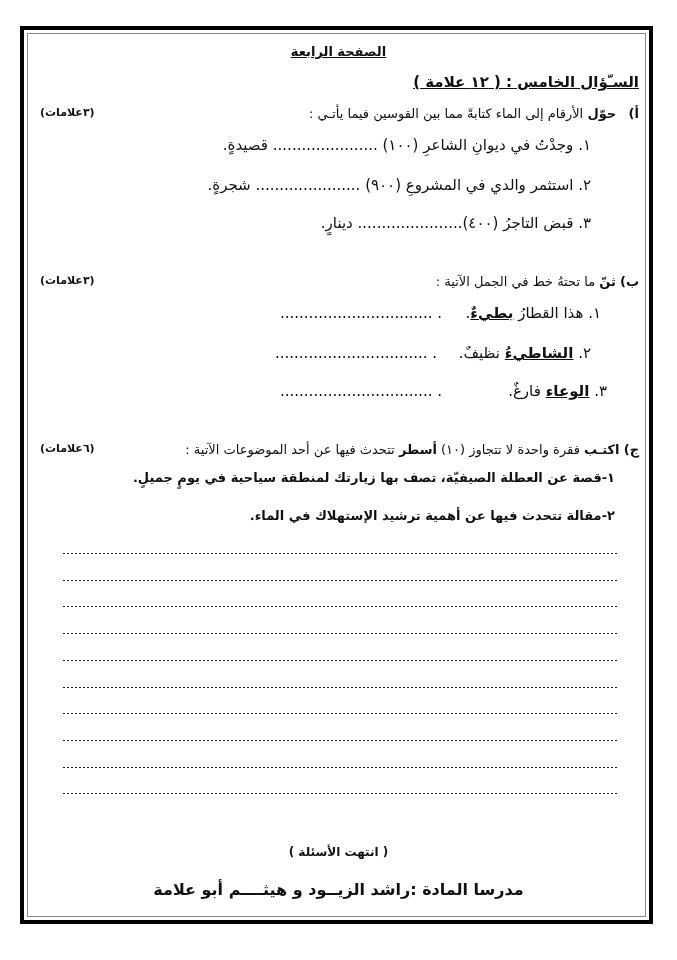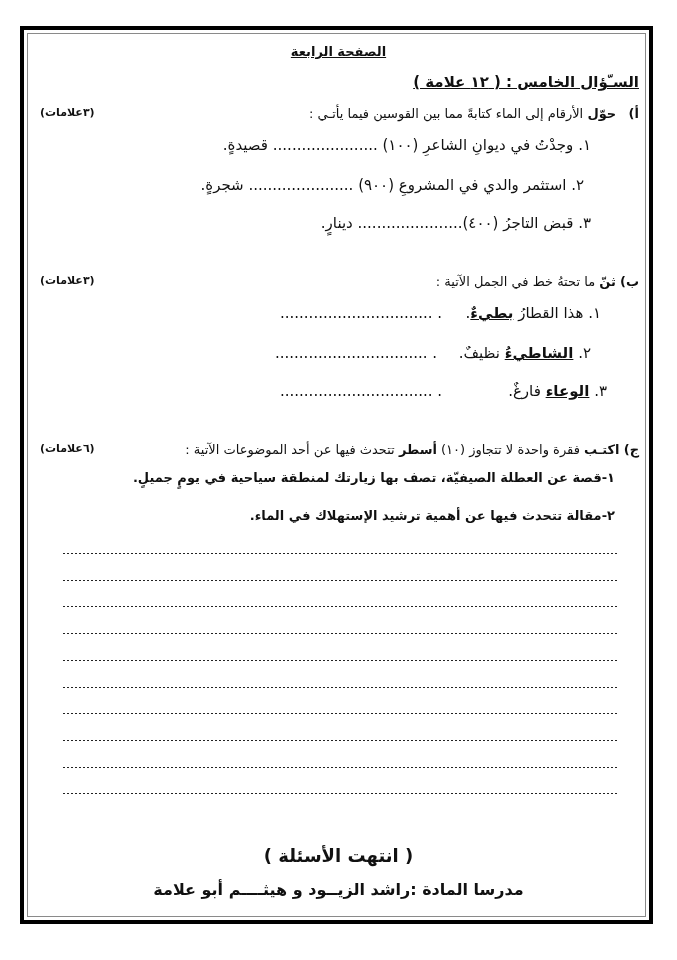--- a/index.html
+++ b/index.html
@@ -24,21 +24,21 @@
   .q-title { top: 73px; right: 38px; font-size: 15px; font-weight: bold; text-decoration: underline; }
   .marks { left: 40px; font-size: 11px; font-weight: bold; direction: rtl; }
   .sec-head { right: 38px; font-size: 13px; }
   .sec-head b { font-weight: bold; }
   .item { font-size: 15px; }
   .bold-item { font-size: 13px; font-weight: bold; }
   .ul { text-decoration: underline; font-weight: bold; }
   .dots { position: absolute; left: 62px; width: 555px; height: 3px;
     background-image: radial-gradient(circle, #222 0.9px, transparent 1.1px);
     background-size: 4px 3px; background-repeat: repeat-x; }
-  .end-note { top: 845px; left: 0; width: 677px; text-align: center; font-size: 18px; font-weight: bold; }
+  .end-note { top: 845px; left: 0; width: 677px; text-align: center; font-size: 12px; font-weight: bold; }
   .teachers { top: 880px; left: 0; width: 677px; text-align: center; font-size: 16px; font-weight: bold; }
 </style>
 </head>
 <body>
 
 <div class="frame">
     <div class="frame-inner"></div>
   </div>
 
 <div class="abs page-title"><span>الصفحة الرابعة</span></div>
@@ -52,21 +52,21 @@
 </div>
 <div class="abs marks" style="top:106px;">(٣علامات)</div>
 
 <div class="abs item" style="top:136px; right:86px;">
   <span>١.</span>
   <span>وجدْتُ في ديوانِ الشاعرِ</span>
   <span>(١٠٠)</span>
   <span>......................</span>
   <span>قصيدةٍ.</span>
 </div>
-<div class="abs item" style="top:176px; right:93px;">
+<div class="abs item" style="top:176px; right:86px;">
   <span>٢.</span>
   <span>استثمر والدي في المشروعِ</span>
   <span>(٩٠٠)</span>
   <span>......................</span>
   <span>شجرةٍ.</span>
 </div>
 <div class="abs item" style="top:214px; right:86px;">
   <span>٣.</span>
   <span>قبض التاجرُ</span>
   <span>(٤٠٠)</span><span>......................</span>

